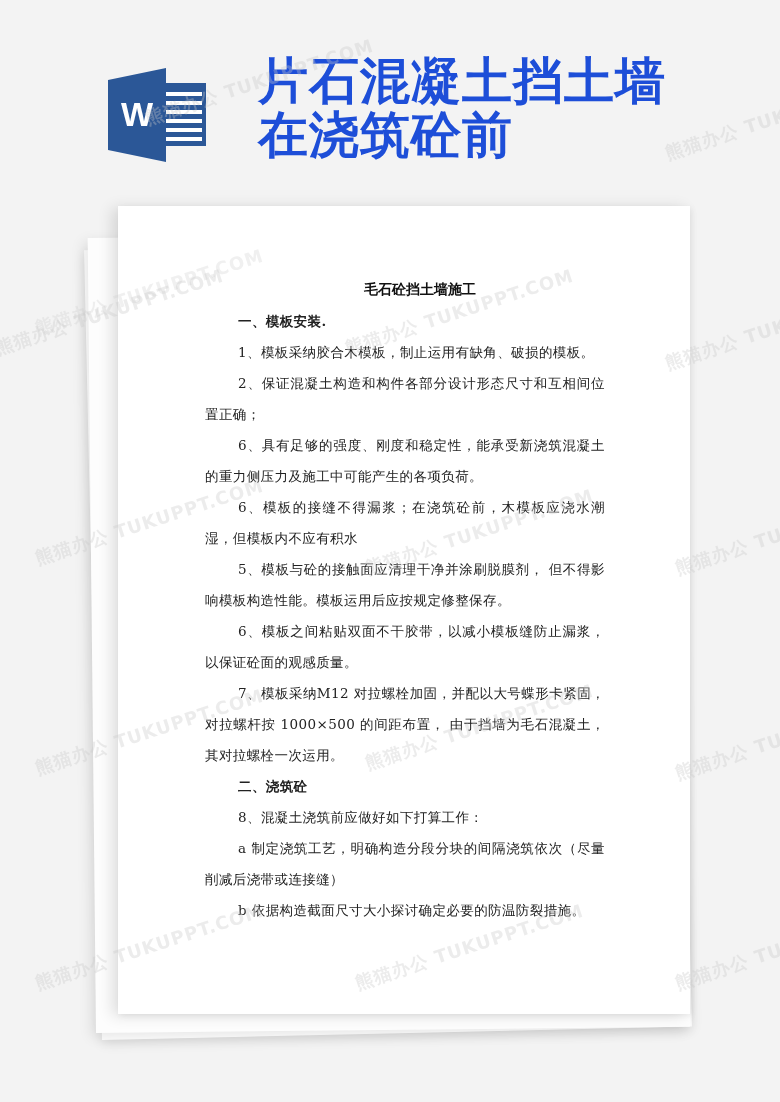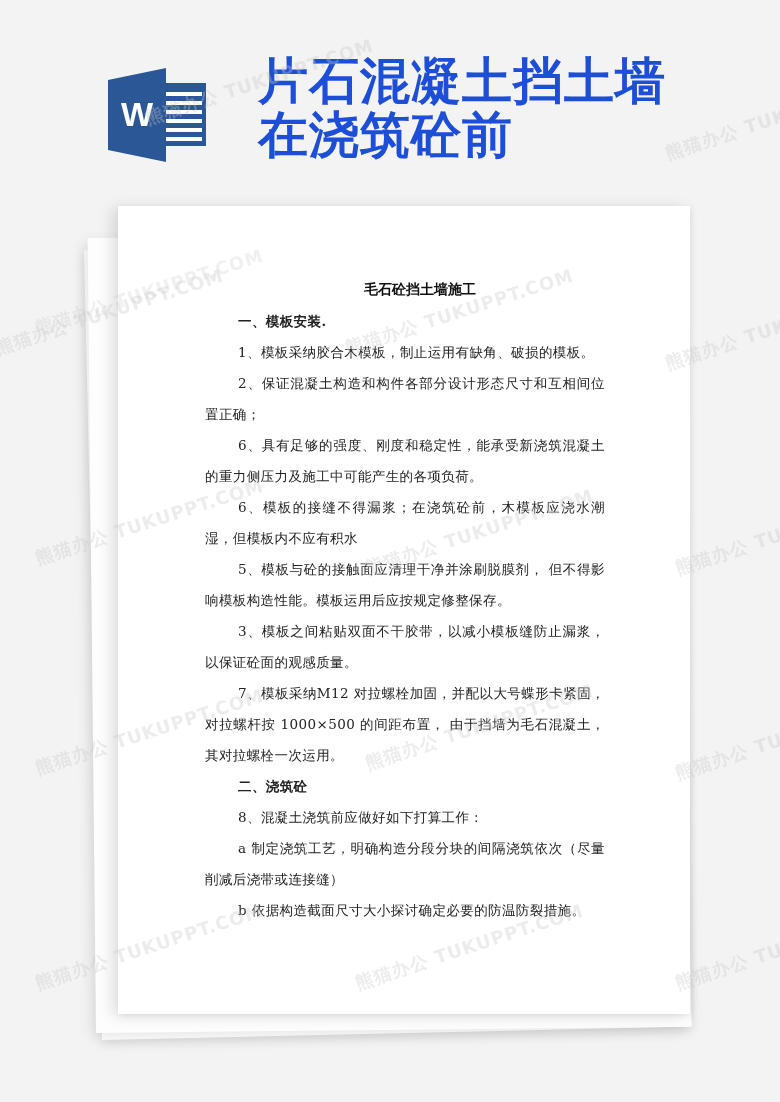--- a/index.html
+++ b/index.html
@@ -94,20 +94,20 @@
 
 <div class="main-page">
   <div class="doc-body">
     <h2 class="doc-title">毛石砼挡土墙施工</h2>
     <p class="para heading">一、模板安装.</p>
     <p class="para">1、模板采纳胶合木模板，制止运用有缺角、破损的模板。</p>
     <p class="para">2、保证混凝土构造和构件各部分设计形态尺寸和互相间位置正确；</p>
     <p class="para">6、具有足够的强度、刚度和稳定性，能承受新浇筑混凝土的重力侧压力及施工中可能产生的各项负荷。</p>
     <p class="para">6、模板的接缝不得漏浆；在浇筑砼前，木模板应浇水潮湿，但模板内不应有积水</p>
     <p class="para">5、模板与砼的接触面应清理干净并涂刷脱膜剂， 但不得影响模板构造性能。模板运用后应按规定修整保存。</p>
-    <p class="para">3、模板之间粘贴双面不干胶带，以减小模板缝防止漏浆，以保证砼面的观感质量。</p>
+    <p class="para">6、模板之间粘贴双面不干胶带，以减小模板缝防止漏浆，以保证砼面的观感质量。</p>
     <p class="para">7、模板采纳M12 对拉螺栓加固，并配以大号蝶形卡紧固，对拉螺杆按 1000×500 的间距布置， 由于挡墙为毛石混凝土， 其对拉螺栓一次运用。</p>
     <p class="para heading">二、浇筑砼</p>
     <p class="para">8、混凝土浇筑前应做好如下打算工作：</p>
     <p class="para">a 制定浇筑工艺，明确构造分段分块的间隔浇筑依次（尽量削减后浇带或连接缝）</p>
     <p class="para">b 依据构造截面尺寸大小探讨确定必要的防温防裂措施。</p>
   </div>
 </div>
 
 </body></html>

